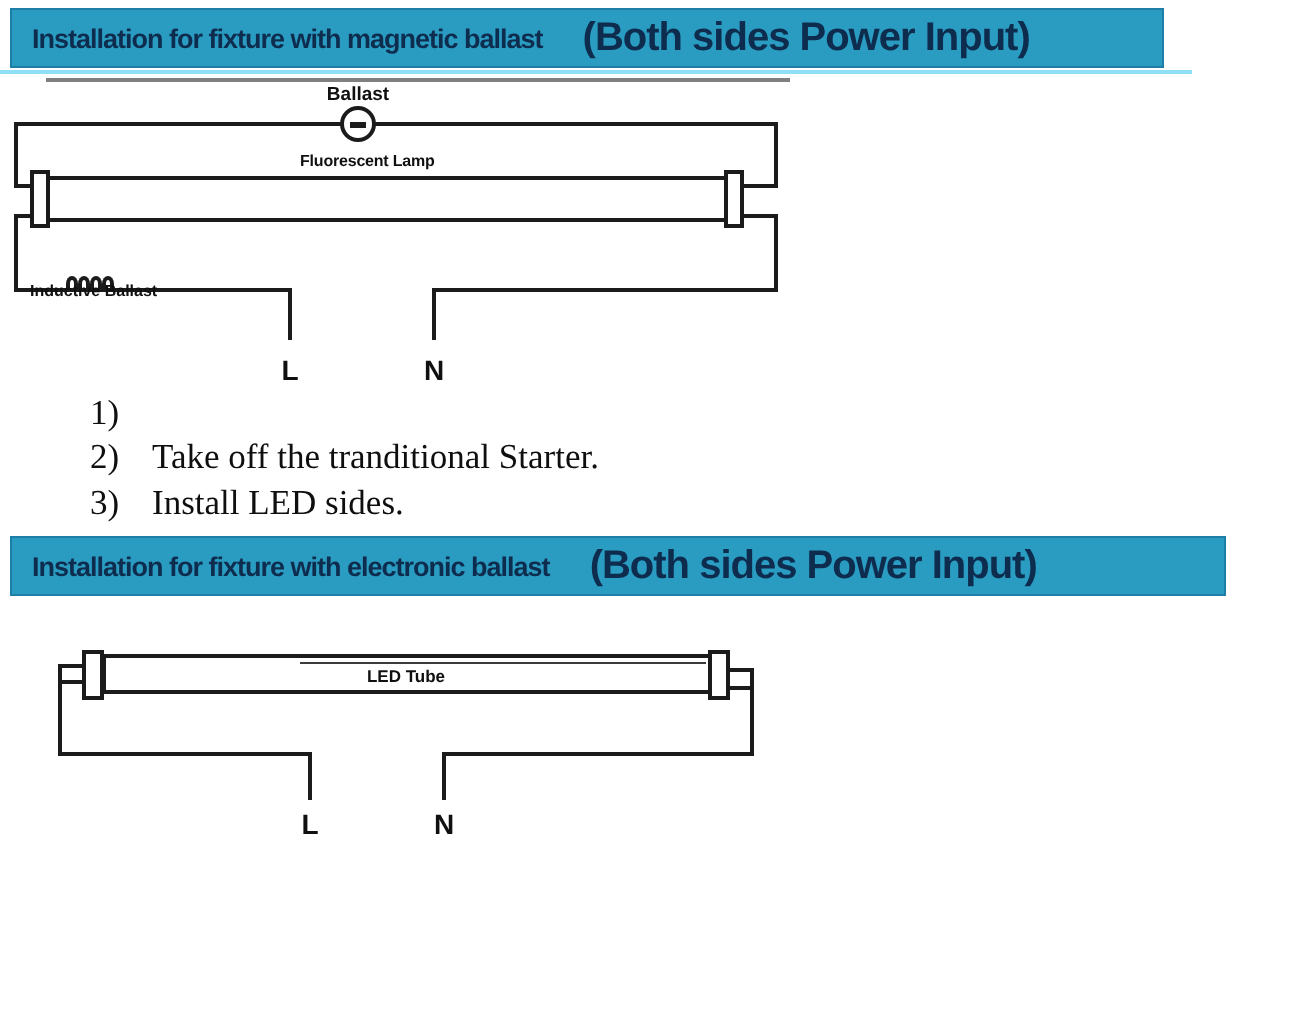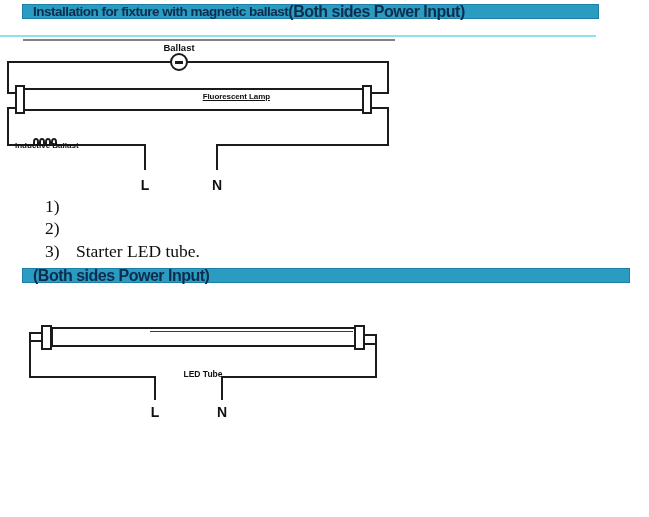--- a/index.html
+++ b/index.html
@@ -1,48 +1,48 @@
 <!DOCTYPE html>
 <html><head>
 <meta charset="utf-8">
 <style>
   html,body{margin:0;padding:0;background:#fff;}
   .canvas{position:relative;width:649px;height:517px;background:#ffffff;
           font-family:"Liberation Sans",sans-serif;overflow:hidden;}
 
   
-  .hdr{position:absolute;left:22px;height:15px;background:#2b9cc1;
+  .hdr{position:absolute;left:5px;height:30px;background:#2b9cc1;
        border:1px solid #1f7ea6;box-sizing:border-box;color:#0d2c4e;
        font-weight:bold;white-space:nowrap;display:flex;align-items:center;
        padding-left:10px;letter-spacing:-0.5px;}
   .hdr1{top:4px;width:577px;}
   .hdr2{top:268px;width:608px;}
   .hdr-main{font-size:13.5px;}
-  .hdr-paren{font-size:16px;margin-left:0;}
+  .hdr-paren{font-size:20px;margin-left:20px;}
   .rule-cyan{position:absolute;left:0;top:35px;width:596px;height:2px;background:#8fe0f4;}
   .rule-gray{position:absolute;left:23px;top:39px;width:372px;height:2px;background:#4a4a4a;opacity:.7;}
 
   
   .wire{position:absolute;background:#1b1b1b;}
   .cap{position:absolute;background:#fff;border:2px solid #1b1b1b;box-sizing:border-box;z-index:3;}
   .tube-body{position:absolute;background:#fff;border:2px solid #1b1b1b;box-sizing:border-box;z-index:2;}
   .inner-line{position:absolute;height:1px;background:#3c3c3c;z-index:4;}
   .starter-circle{position:absolute;left:170px;top:53px;width:18px;height:18px;
        background:#fff;border:2px solid #1b1b1b;border-radius:50%;box-sizing:border-box;z-index:5;}
   .starter-dash{position:absolute;left:3px;top:6px;width:8px;height:3px;background:#1b1b1b;}
   .coil{position:absolute;top:138px;width:6px;height:7px;background:transparent;
        border:2px solid #1b1b1b;border-bottom:none;
        border-radius:6px 6px 0 0 / 8px 8px 0 0;box-sizing:border-box;z-index:2;}
 
   
   .dlabel{position:absolute;font-weight:bold;color:#101010;z-index:6;white-space:nowrap;}
   .lbl-starter{left:149px;top:42px;width:60px;text-align:center;font-size:9.5px;}
-  .lbl-lamp{left:150px;top:92px;width:120px;text-align:right;font-size:8px;letter-spacing:-0.1px;text-decoration:underline;}
+  .lbl-lamp{left:150px;top:76px;width:120px;text-align:left;font-size:8px;letter-spacing:-0.1px;}
   .lbl-ballast{left:15px;top:141px;font-size:8px;}
-  .lbl-led{left:153px;top:333px;width:100px;text-align:center;font-size:8.5px;margin-top:36px;}
+  .lbl-led{left:153px;top:333px;width:100px;text-align:center;font-size:8.5px;}
   .ln{width:18px;text-align:center;font-size:14px;}
 
   
   .steps{position:absolute;left:45px;top:196px;
          font-family:"Liberation Serif",serif;font-size:17.5px;color:#0f0f0f;z-index:6;}
   .step{height:22.3px;display:flex;align-items:flex-start;}
   .step-num{width:31px;flex:0 0 31px;}
 </style>
 </head>
 <body>
@@ -91,28 +91,30 @@
     <div class="dlabel ln" style="left:136px;top:177px;">L</div>
     <div class="dlabel ln" style="left:208px;top:177px;">N</div>
   </div>
 
   <div class="steps">
     <div class="step">
       <span class="step-num">1)</span>
     </div>
     <div class="step">
       <span class="step-num">2)</span>
+      <span class="step-text">Take off the tranditional Starter.</span>
     </div>
     <div class="step">
       <span class="step-num">3)</span>
-      <span class="step-text">Starter LED tube.</span>
+      <span class="step-text">Install LED sides.</span>
     </div>
   </div>
 
   <div class="hdr hdr2">
+    <span class="hdr-main">Installation for fixture with electronic ballast</span>
     <span class="hdr-paren">(Both sides Power Input)</span>
   </div>
 
   <div>
 
     <div class="wire" style="left:29px;top:332px;width:14px;height:2px;"></div>
     <div class="wire" style="left:29px;top:340px;width:14px;height:2px;"></div>
     <div class="wire" style="left:29px;top:332px;width:2px;height:46px;"></div>
     <div class="wire" style="left:29px;top:376px;width:127px;height:2px;"></div>
     <div class="wire" style="left:154px;top:376px;width:2px;height:24px;"></div>

